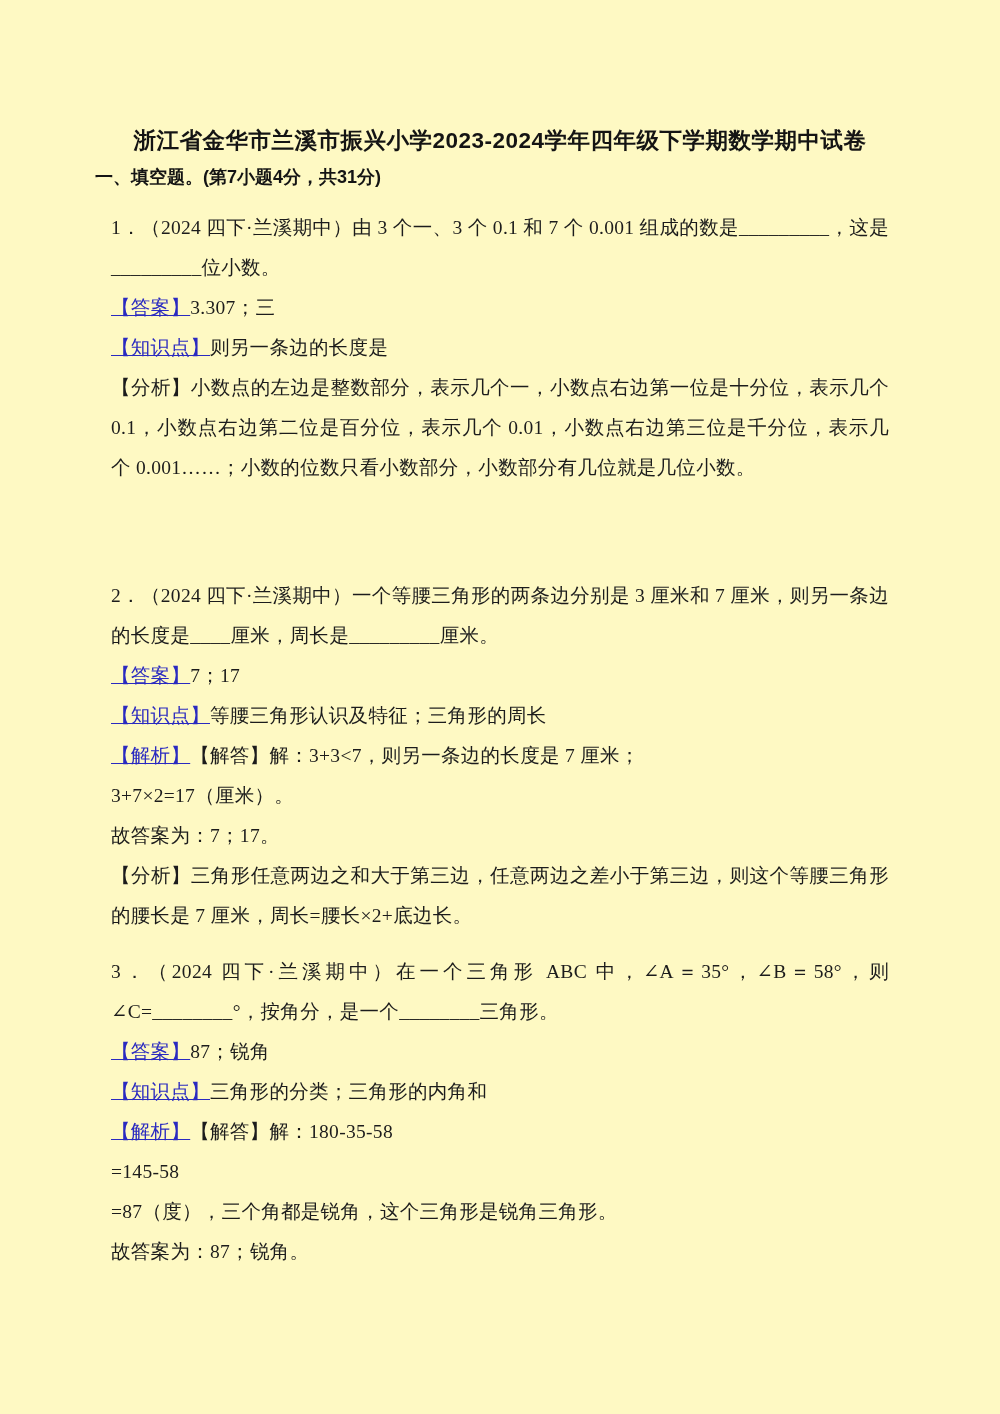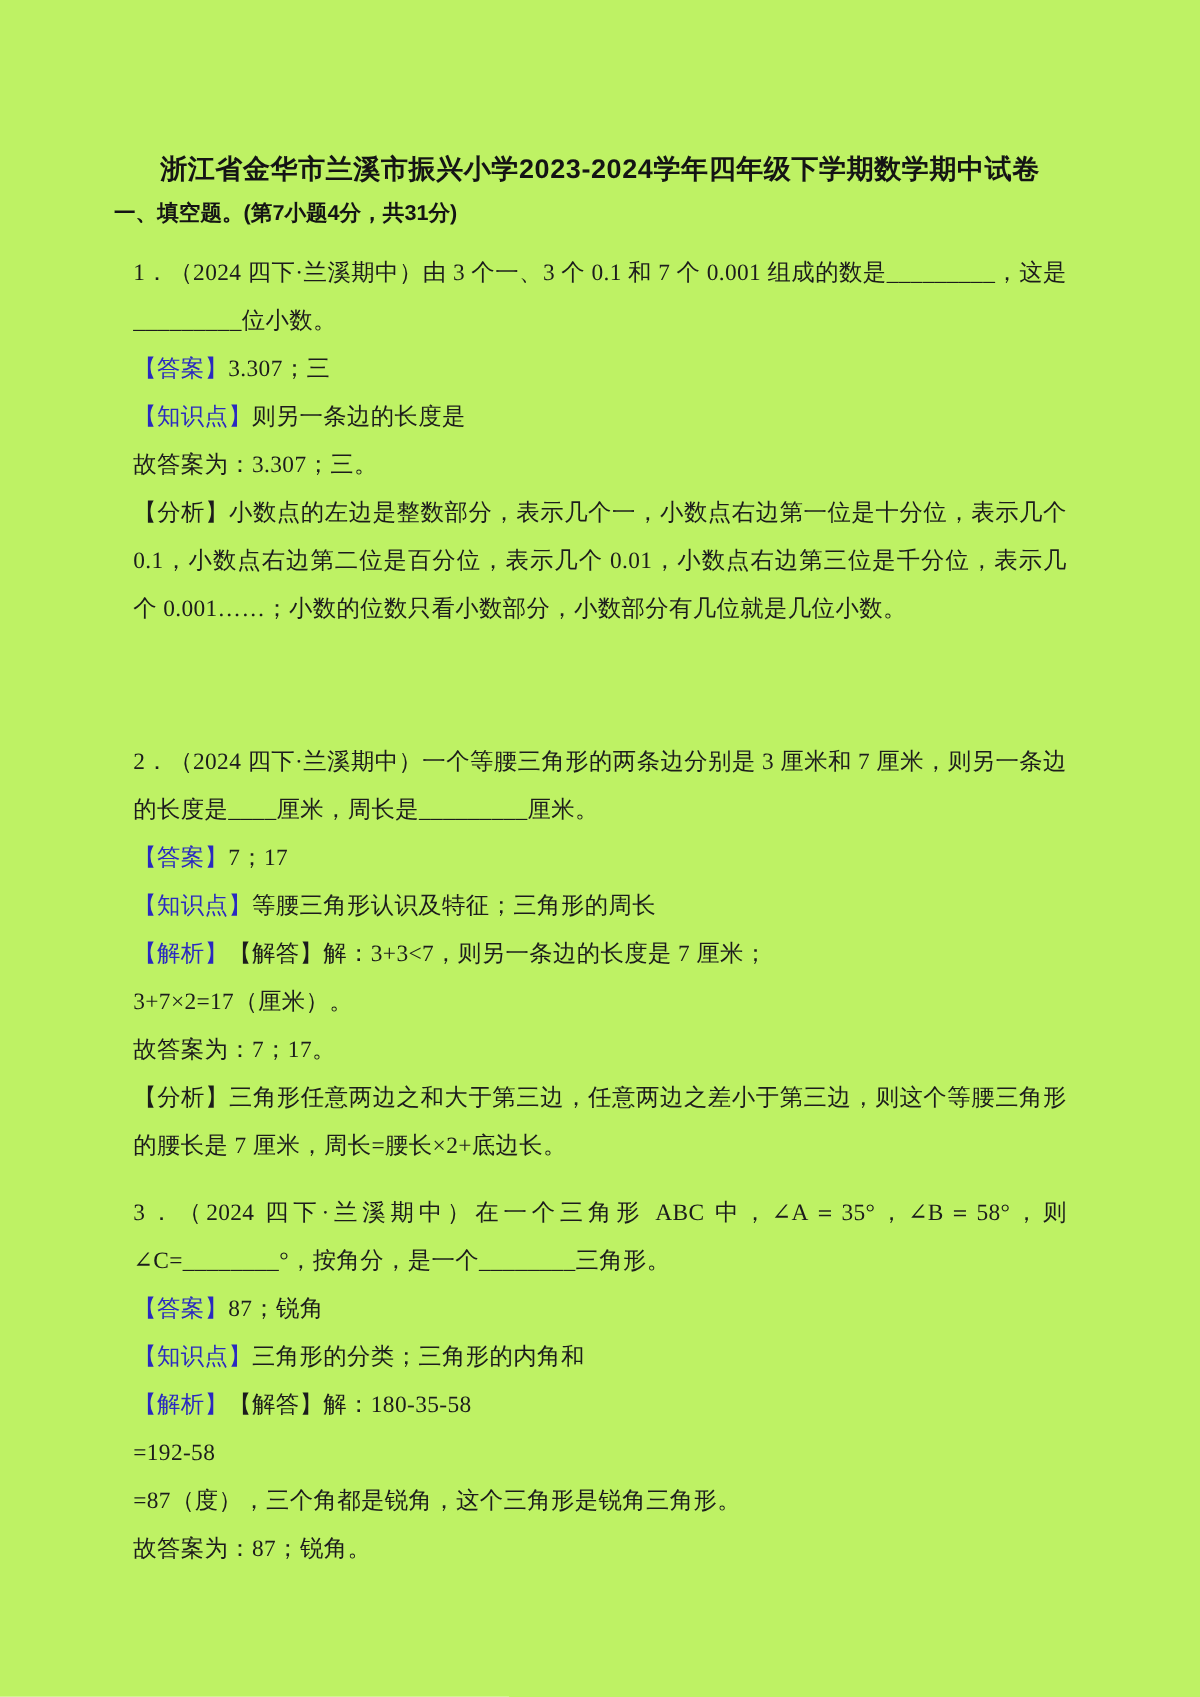--- a/index.html
+++ b/index.html
@@ -7,21 +7,21 @@
     width:1000px;height:1414px;
     background:#fbfbfb;
     color:#1c1c1c;
     font-family:"Liberation Serif","DejaVu Serif",serif;
     overflow:hidden;
   }
   .page{
     box-sizing:border-box;
     width:1000px;height:1414px;
     padding:126px 95px 0 95px;
-    background:#bef264;
+    background:#fef9c3;
   }
   .doc-title{
     margin:0 0 6px 0;
     font-family:"Liberation Sans","DejaVu Sans",sans-serif;
     font-weight:bold;
     font-size:22.5px;
     line-height:30px;
     text-align:center;
     letter-spacing:.5px;
     color:#141414;
@@ -38,52 +38,51 @@
   .q-block{margin:16px;}
   .q-block.gap-top{margin-top:88px;}
   p.line{
     margin:0;
     font-size:19.5px;
     line-height:40px;
     text-align:justify;
     letter-spacing:.3px;
   }
   p.first{margin-top:8px;}
-  .blue{color:#2a2ac0;}
+  .blue{color:#2a2ac0;text-decoration:underline;}
 </style>
 </head>
 <body>
 
 <div class="page">
 
   <h1 class="doc-title">浙江省金华市兰溪市振兴小学2023-2024学年四年级下学期数学期中试卷</h1>
 
   <h2 class="section-heading">一、填空题。(第7小题4分，共31分)</h2>
 
   <div class="q-block">
     <p class="line first"><span>1．</span><span>（2024 四下·兰溪期中）由 3 个一、3 个 0.1 和 7 个 0.001 组成的数是_________，这是_________位小数。</span></p>
     <p class="line"><span class="blue">【答案】</span><span>3.307；三</span></p>
     <p class="line"><span class="blue">【知识点】</span><span>则另一条边的长度是</span></p>
-    <p class="line"><span>故答案为：3.307；三。</span></p>
     <p class="line"><span>【分析】</span><span>小数点的左边是整数部分，表示几个一，小数点右边第一位是十分位，表示几个 0.1，小数点右边第二位是百分位，表示几个 0.01，小数点右边第三位是千分位，表示几个 0.001……；小数的位数只看小数部分，小数部分有几位就是几位小数。</span></p>
   </div>
 
   <div class="q-block gap-top">
     <p class="line"><span>2．</span><span>（2024 四下·兰溪期中）一个等腰三角形的两条边分别是 3 厘米和 7 厘米，则另一条边的长度是____厘米，周长是_________厘米。</span></p>
     <p class="line"><span class="blue">【答案】</span><span>7；17</span></p>
     <p class="line"><span class="blue">【知识点】</span><span>等腰三角形认识及特征；三角形的周长</span></p>
     <p class="line"><span class="blue">【解析】</span><span>【解答】解：3+3&lt;7，则另一条边的长度是 7 厘米；</span></p>
     <p class="line"><span>3+7×2=17（厘米）。</span></p>
     <p class="line"><span>故答案为：7；17。</span></p>
     <p class="line"><span>【分析】</span><span>三角形任意两边之和大于第三边，任意两边之差小于第三边，则这个等腰三角形的腰长是 7 厘米，周长=腰长×2+底边长。</span></p>
   </div>
 
   <div class="q-block">
     <p class="line"><span>3．</span><span>（2024 四下·兰溪期中）在一个三角形 ABC 中，∠A＝35°，∠B＝58°，则∠C=________°，按角分，是一个________三角形。</span></p>
     <p class="line"><span class="blue">【答案】</span><span>87；锐角</span></p>
     <p class="line"><span class="blue">【知识点】</span><span>三角形的分类；三角形的内角和</span></p>
     <p class="line"><span class="blue">【解析】</span><span>【解答】解：180-35-58</span></p>
-    <p class="line"><span>=192-58</span></p>
+    <p class="line"><span>=145-58</span></p>
     <p class="line"><span>=87（度），三个角都是锐角，这个三角形是锐角三角形。</span></p>
     <p class="line"><span>故答案为：87；锐角。</span></p>
   </div>
 
 </div>
 
 </body></html>

